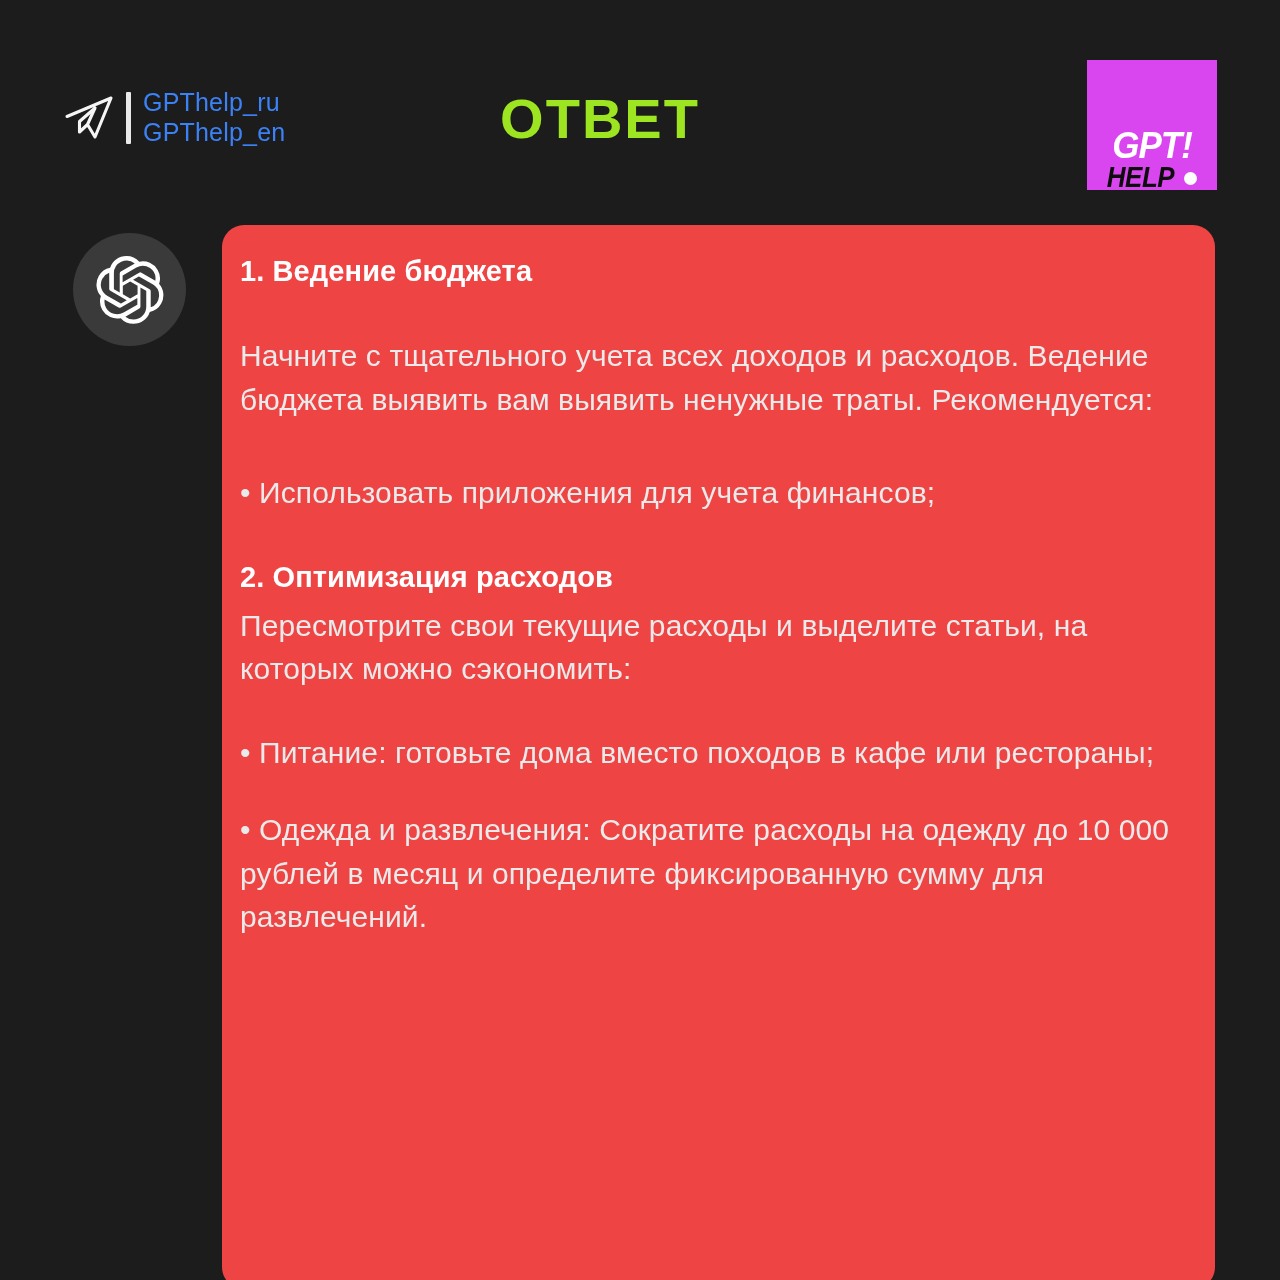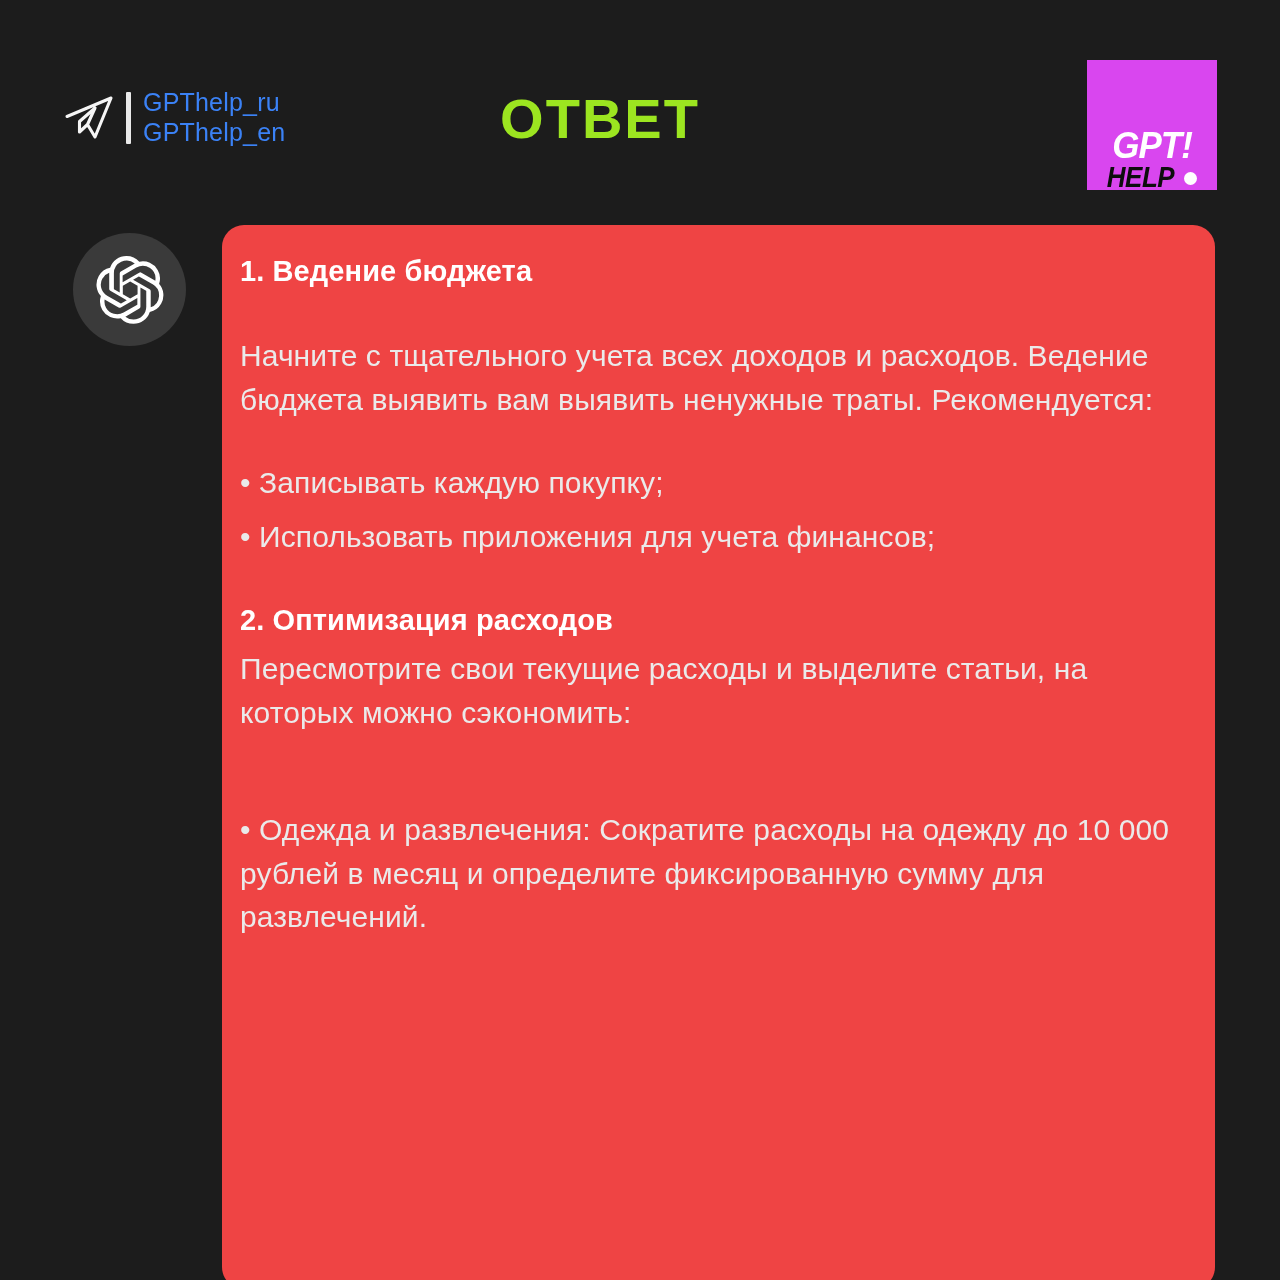--- a/index.html
+++ b/index.html
@@ -228,34 +228,34 @@
     <div class="card-inner">
 
       <div class="h-sec">1. Ведение бюджета</div>
 
       <div class="sp-46"></div>
 
       <div class="para">Начните с тщательного учета всех доходов и расходов. Ведение бюджета выявить вам выявить ненужные траты. Рекомендуется:</div>
 
       <div class="sp-40"></div>
 
-      <div class="bullet-line">• Записывать каждую покупку;</div>
       <div class="sp-10"></div>
       <div class="bullet-line">• Использовать приложения для учета финансов;</div>
 
       <div class="sp-46"></div>
 
       <div class="h-sec">2. Оптимизация расходов</div>
 
       <div class="sp-10"></div>
 
       <div class="para">Пересмотрите свои текущие расходы и выделите статьи, на которых можно сэкономить:</div>
 
       <div class="sp-40"></div>
 
+      <div class="bullet-line">• Питание: готовьте дома вместо походов в кафе или рестораны;</div>
 
       <div class="sp-34"></div>
 
       <div class="bullet-line">• Одежда и развлечения: Сократите расходы на одежду до 10 000 рублей в месяц и определите фиксированную сумму для развлечений.</div>
 
     </div>
   </div>
 
 </div>
 

